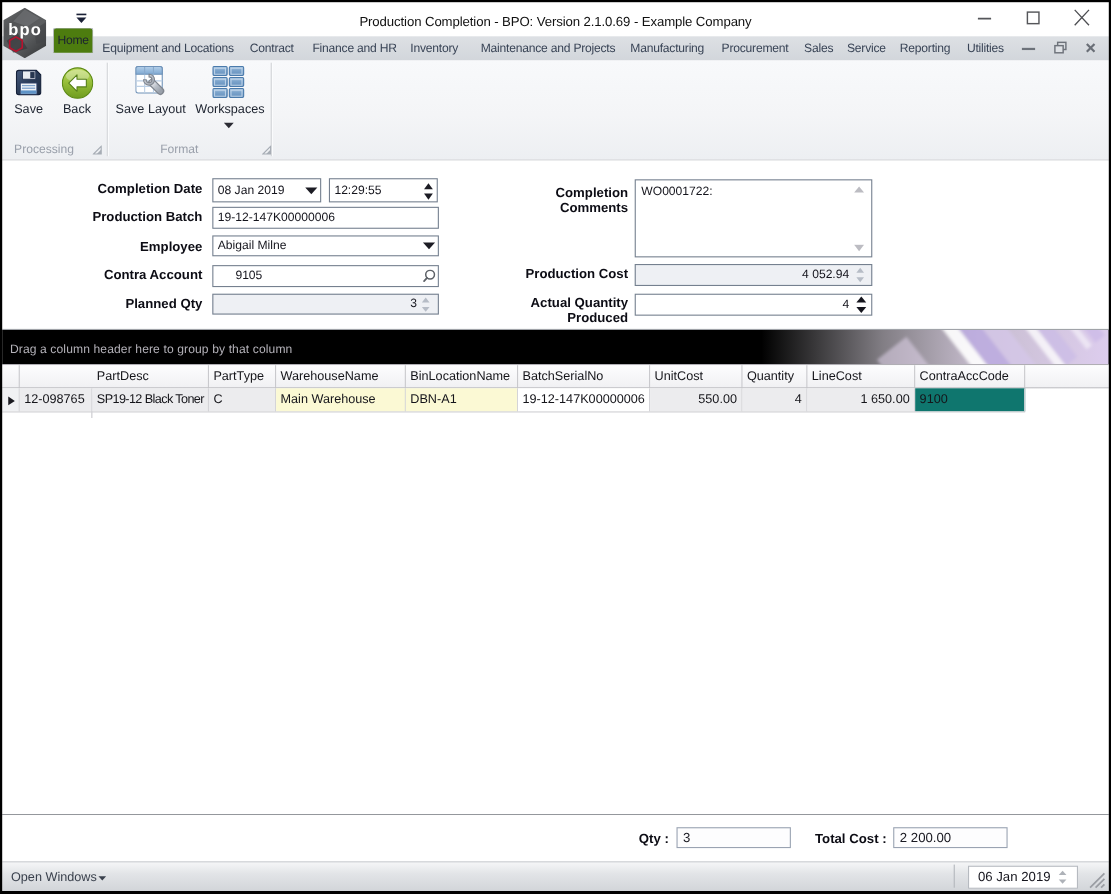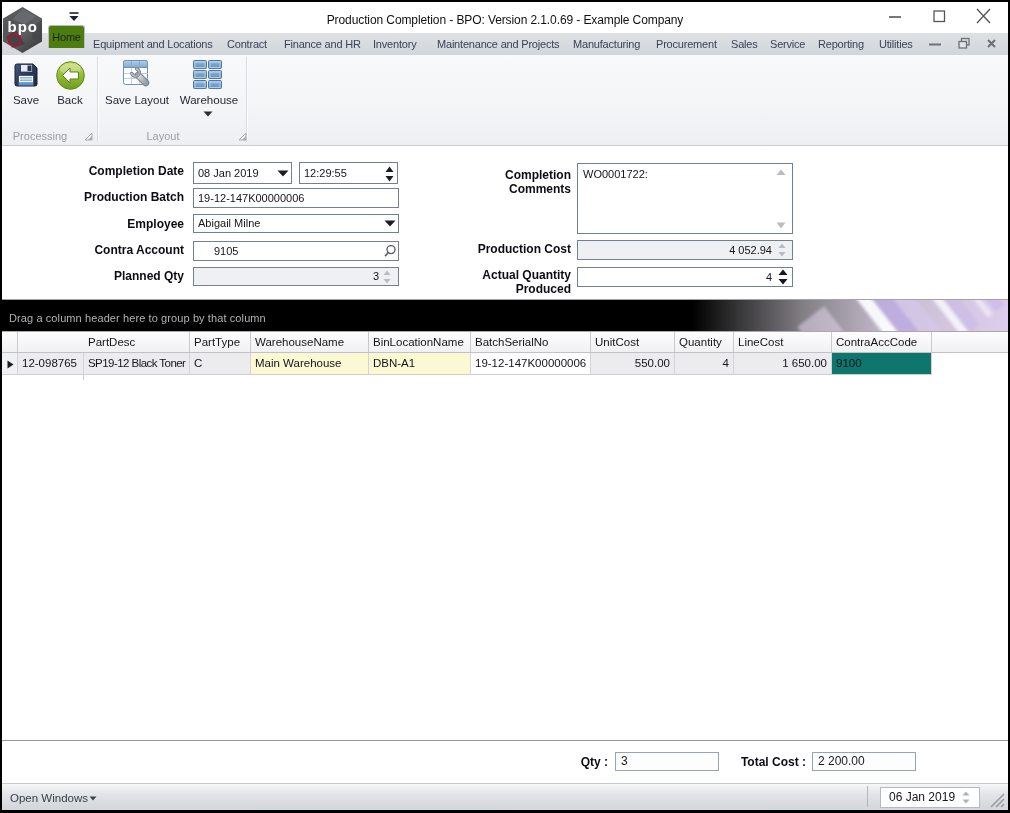--- a/index.html
+++ b/index.html
@@ -167,23 +167,23 @@
     <rect x="2" y="22" width="10" height="5.5"></rect>
     <rect x="17" y="22" width="10" height="5.5"></rect>
   </g>
 </svg>
 <svg class="abs" style="left:203px;top:111px;" width="10" height="6" viewBox="0 0 10 6">
     <path d="M0.5 0.5 L9.5 0.5 L5 5.5 Z" fill="#2c2c34"></path>
   </svg>
 <div class="btnlbl" style="left:10px;top:94px;width:32px;">Save</div>
 <div class="btnlbl" style="left:54px;top:94px;width:32px;">Back</div>
 <div class="btnlbl" style="left:105px;top:94px;width:64px;">Save Layout</div>
-<div class="btnlbl" style="left:177px;top:94px;width:64px;">Warehouse</div>
+<div class="btnlbl" style="left:177px;top:94px;width:64px;">Workspaces</div>
 <div class="gfoot glabel" style="left:8px;width:64px;">Processing</div>
-<div class="gfoot glabel" style="left:131px;width:64px;">Layout</div>
+<div class="gfoot glabel" style="left:131px;width:64px;">Format</div>
 <svg class="abs" style="left:84px;top:132px;" width="9" height="9" viewBox="0 0 9 9">
     <path d="M8 1 L8 8 L1 8 Z" fill="none" stroke="#a7adb5" stroke-width="1"></path>
     <path d="M8 4 L8 8 L4 8 Z" fill="#a7adb5"></path>
   </svg>
 <svg class="abs" style="left:238px;top:132px;" width="9" height="9" viewBox="0 0 9 9">
     <path d="M8 1 L8 8 L1 8 Z" fill="none" stroke="#a7adb5" stroke-width="1"></path>
     <path d="M8 4 L8 8 L4 8 Z" fill="#a7adb5"></path>
   </svg>
 <div class="abs" id="form"></div>
 <div class="lbl" style="left:44px;top:164px;width:140px;">Completion Date</div>

